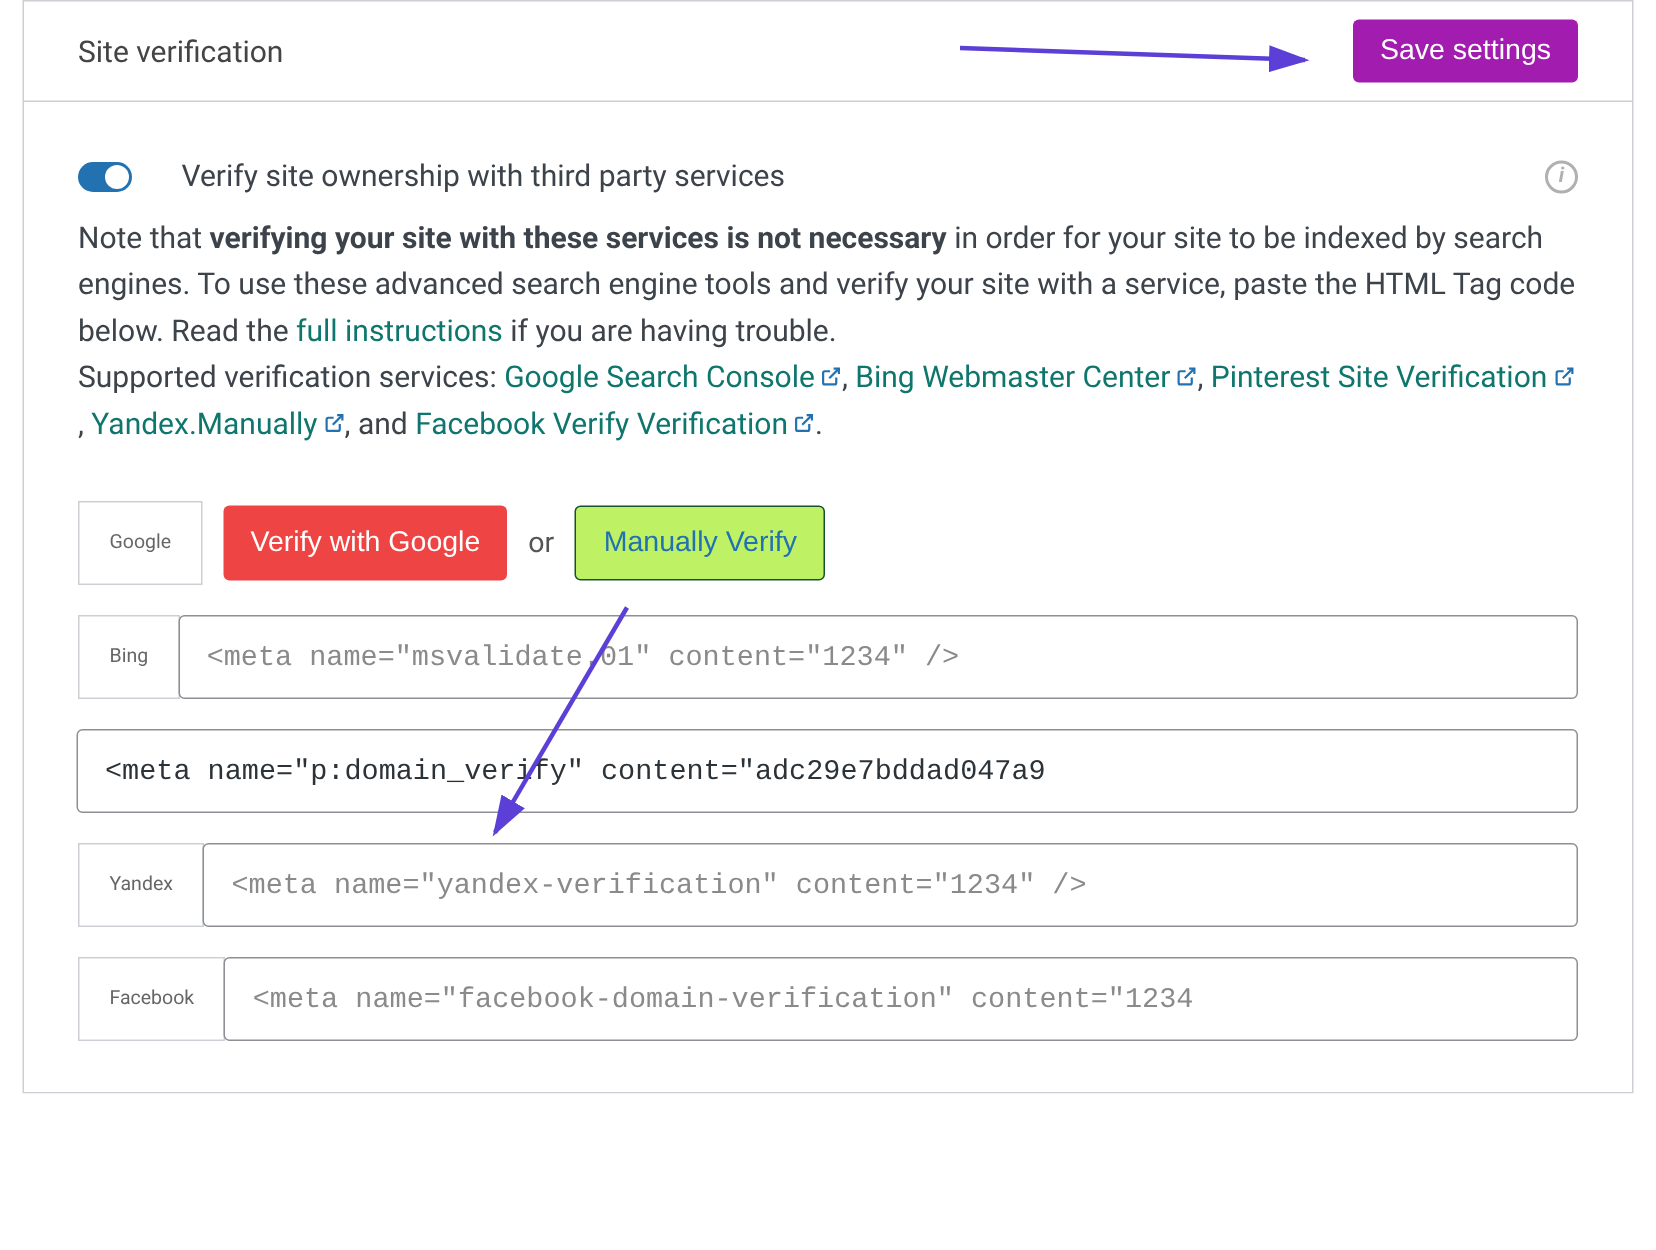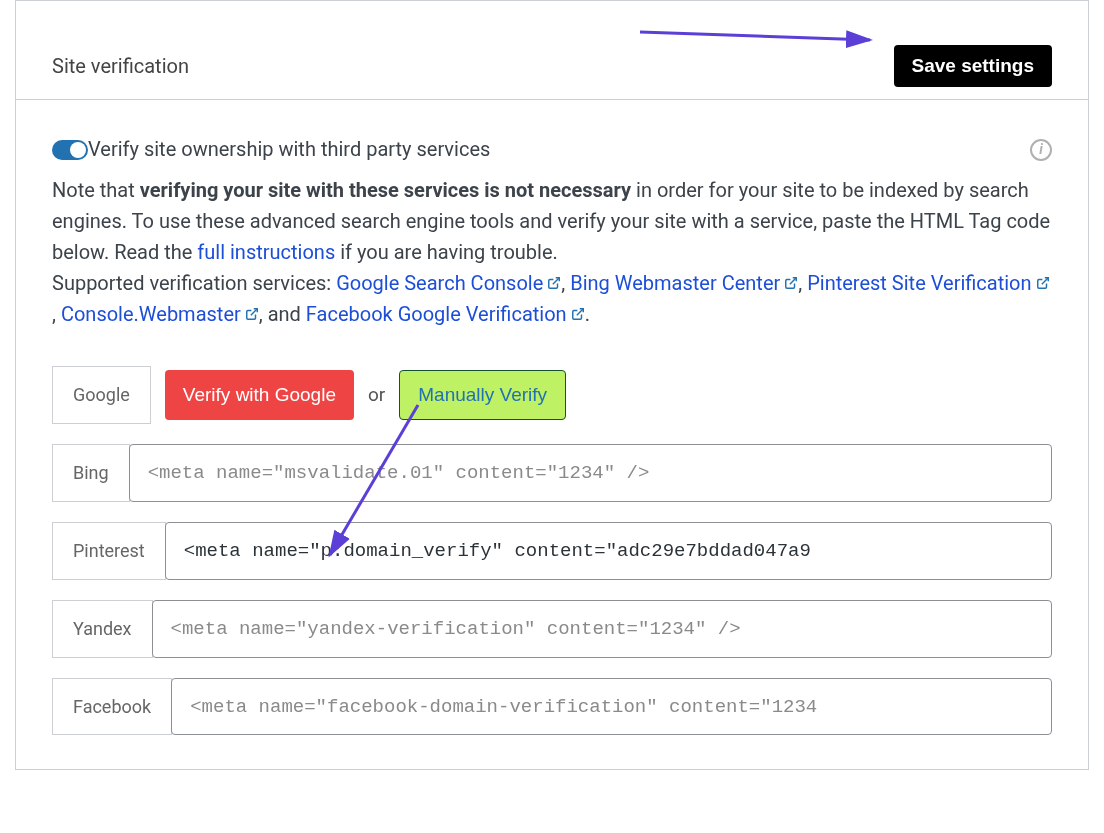--- a/index.html
+++ b/index.html
@@ -14,44 +14,42 @@
       border: 1px solid #ccd0d4;
       margin: 0 15px;
       background: #fff;
     }
     .header {
       display: flex;
       align-items: center;
       justify-content: space-between;
       padding: 12px 36px;
       border-bottom: 1px solid #ccd0d4;
-      margin-top: 32px;
     }
     .header-title {
       font-size: 20px;
       color: #444;
       font-weight: 400;
     }
     .save-btn {
-      background: #000000;
+      background: #a21caf;
       color: #fff;
       border: none;
       padding: 10px 18px;
       font-size: 19px;
       border-radius: 4px;
       cursor: pointer;
-      font-weight: bold;
     }
     .content {
       padding: 34px 36px 34px 36px;
     }
     .toggle-row {
       display: flex;
       align-items: center;
-      gap: 0;
+      gap: 33px;
       margin-bottom: 10px;
     }
     .toggle {
       position: relative;
       width: 36px;
       height: 20px;
       background: #2271b1;
       border-radius: 10px;
       cursor: pointer;
       flex-shrink: 0;
@@ -87,21 +85,21 @@
       font-weight: bold;
       font-style: italic;
     }
     .description {
       font-size: 20px;
       color: #3c434a;
       margin-bottom: 12px;
     }
     .description b { font-weight: 700; text-align: right; }
     .link {
-      color: #1d4ed8;
+      color: #0f766e;
       text-decoration: none;
       cursor: pointer;
     }
     .ext-icon {
       display: inline-block;
       width: 14px;
       height: 14px;
       margin-left: 4px;
       vertical-align: baseline;
       position: relative;
@@ -110,21 +108,21 @@
     .field-group {
       display: flex;
       align-items: stretch;
       margin-top: 20px;
     }
     .field-group.first { margin-top: 36px; }
     .provider-label {
       border: 1px solid #ccd0d4;
       background: #fff;
       color: #666;
-      font-size: 18px;
+      font-size: 13px;
       padding: 14px 20px;
       display: flex;
       align-items: center;
       min-height: 56px;
     }
     .inline-actions {
       display: flex;
       align-items: center;
       gap: 14px;
       margin-left: 14px;
@@ -193,25 +191,25 @@
                 <path d="M10 14L21 3"></path>
                 <path d="M18 13v6a2 2 0 0 1-2 2H5a2 2 0 0 1-2-2V8a2 2 0 0 1 2-2h6"></path>
               </svg></span></a>, <a class="link"><span>Bing Webmaster Center</span><span class="ext-icon"><svg viewBox="0 0 24 24" width="14" height="14" fill="none" stroke="#2271b1" stroke-width="2.5">
                 <path d="M15 3h6v6"></path>
                 <path d="M10 14L21 3"></path>
                 <path d="M18 13v6a2 2 0 0 1-2 2H5a2 2 0 0 1-2-2V8a2 2 0 0 1 2-2h6"></path>
               </svg></span></a>, <a class="link"><span>Pinterest Site Verification</span><span class="ext-icon"><svg viewBox="0 0 24 24" width="14" height="14" fill="none" stroke="#2271b1" stroke-width="2.5">
                 <path d="M15 3h6v6"></path>
                 <path d="M10 14L21 3"></path>
                 <path d="M18 13v6a2 2 0 0 1-2 2H5a2 2 0 0 1-2-2V8a2 2 0 0 1 2-2h6"></path>
-              </svg></span></a>, <a class="link"><span>Console.Webmaster</span><span class="ext-icon"><svg viewBox="0 0 24 24" width="14" height="14" fill="none" stroke="#2271b1" stroke-width="2.5">
-                <path d="M15 3h6v6"></path>
-                <path d="M10 14L21 3"></path>
-                <path d="M18 13v6a2 2 0 0 1-2 2H5a2 2 0 0 1-2-2V8a2 2 0 0 1 2-2h6"></path>
-              </svg></span></a><span>, and </span><a class="link"><span>Facebook Google Verification</span><span class="ext-icon"><svg viewBox="0 0 24 24" width="14" height="14" fill="none" stroke="#2271b1" stroke-width="2.5">
+              </svg></span></a>, <a class="link"><span>Yandex.Manually</span><span class="ext-icon"><svg viewBox="0 0 24 24" width="14" height="14" fill="none" stroke="#2271b1" stroke-width="2.5">
+                <path d="M15 3h6v6"></path>
+                <path d="M10 14L21 3"></path>
+                <path d="M18 13v6a2 2 0 0 1-2 2H5a2 2 0 0 1-2-2V8a2 2 0 0 1 2-2h6"></path>
+              </svg></span></a><span>, and </span><a class="link"><span>Facebook Verify Verification</span><span class="ext-icon"><svg viewBox="0 0 24 24" width="14" height="14" fill="none" stroke="#2271b1" stroke-width="2.5">
                 <path d="M15 3h6v6"></path>
                 <path d="M10 14L21 3"></path>
                 <path d="M18 13v6a2 2 0 0 1-2 2H5a2 2 0 0 1-2-2V8a2 2 0 0 1 2-2h6"></path>
               </svg></span></a>.
     </div>
 
     <div class="field-group first">
       <div class="provider-label">Google</div>
       <div class="inline-actions">
         <button class="verify-btn">Verify with Google</button>
@@ -219,21 +217,20 @@
         <button class="manual-btn">Manually Verify</button>
       </div>
     </div>
 
     <div class="field-group">
       <div class="provider-label">Bing</div>
       <input class="meta-input" placeholder="&lt;meta name=&quot;msvalidate.01&quot; content=&quot;1234&quot; /&gt;" style="">
     </div>
 
     <div class="field-group">
-      <div class="provider-label">Pinterest</div>
       <input class="meta-input" value="&lt;meta name=&quot;p:domain_verify&quot; content=&quot;adc29e7bddad047a9" style="">
     </div>
 
     <div class="field-group">
       <div class="provider-label">Yandex</div>
       <input class="meta-input" placeholder="&lt;meta name=&quot;yandex-verification&quot; content=&quot;1234&quot; /&gt;" style="">
     </div>
 
     <div class="field-group">
       <div class="provider-label">Facebook</div>

